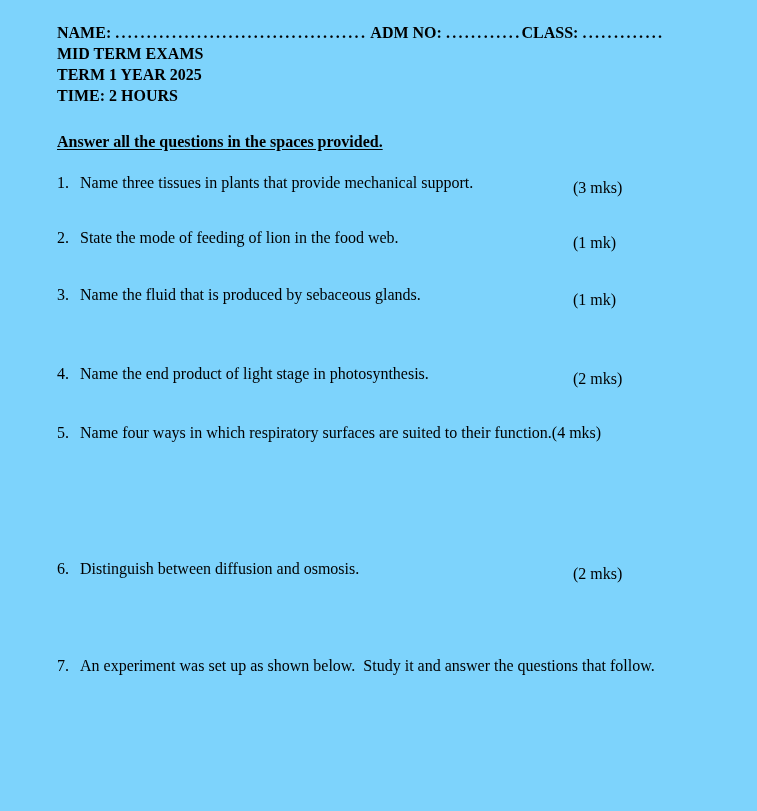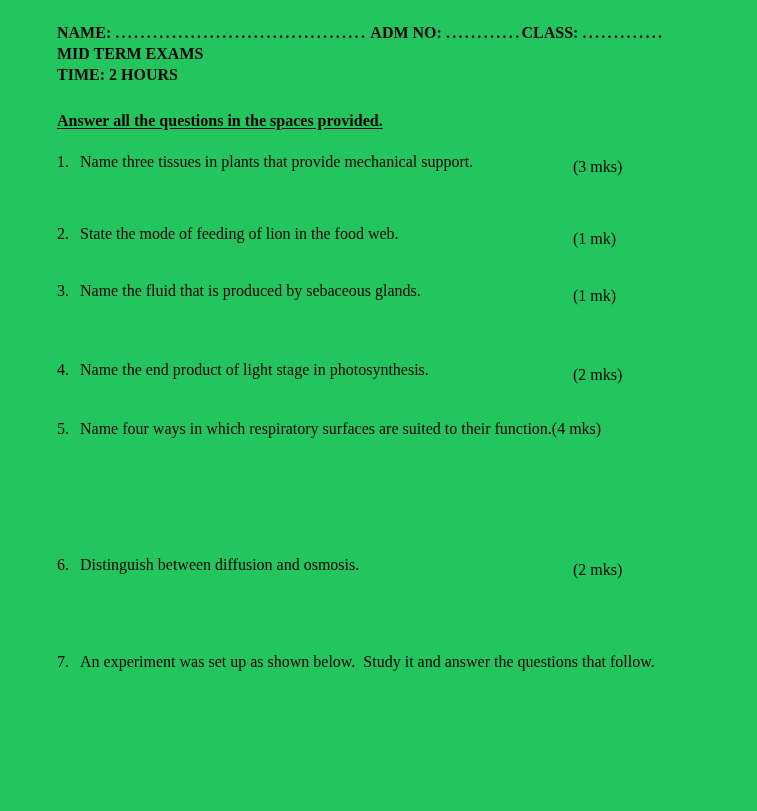--- a/index.html
+++ b/index.html
@@ -4,21 +4,21 @@
 <style>
   html, body {
     margin: 0;
     padding: 0;
     background: #ffffff;
   }
   .page {
     position: relative;
     width: 757px;
     height: 811px;
-    background: #22c55e;
+    background: #7dd3fc;
     color: #000000;
     font-family: "Liberation Serif", serif;
     font-size: 16px;
     box-sizing: border-box;
     padding: 22px 30px 0 57px;
     overflow: hidden;
   }
   
   .header-line {
     font-weight: bold;
@@ -54,38 +54,39 @@
     white-space: pre-wrap;
   }
   .marks {
     position: absolute;
     left: 516px;
     top: 5px;
   }
   .q.inline-marks .marks {
     position: static;
   }
-  .q1 { margin-bottom: 51px; }
+  .q1 { margin-bottom: 34px; }
   .q2 { margin-bottom: 36px; }
   .q3 { margin-bottom: 58px; }
   .q4 { margin-bottom: 38px; }
   .q5 { margin-bottom: 115px; }
   .q6 { margin-bottom: 76px; }
   .q7 { margin-bottom: 9px; }
 </style>
 </head>
 <body>
 
 <div class="page">
 
   <div class="header">
     <div class="header-line">
       <span>NAME: </span><span class="dots">........................................</span><span> ADM NO: </span><span class="dots">............</span><span>CLASS: </span><span class="dots">.............</span>
     </div>
     <div class="header-line">MID TERM EXAMS</div>
+    <div class="header-line">TERM 1 YEAR 2025</div>
     <div class="header-line">TIME: 2 HOURS</div>
   </div>
 
   <div class="instruction">Answer all the questions in the spaces provided.</div>
 
   <div class="questions">
 
     <div class="q q1">
       <span class="qnum">1.</span><span class="qtext">Name three tissues in plants that provide mechanical support.</span>
       <span class="marks">(3 mks)</span>

